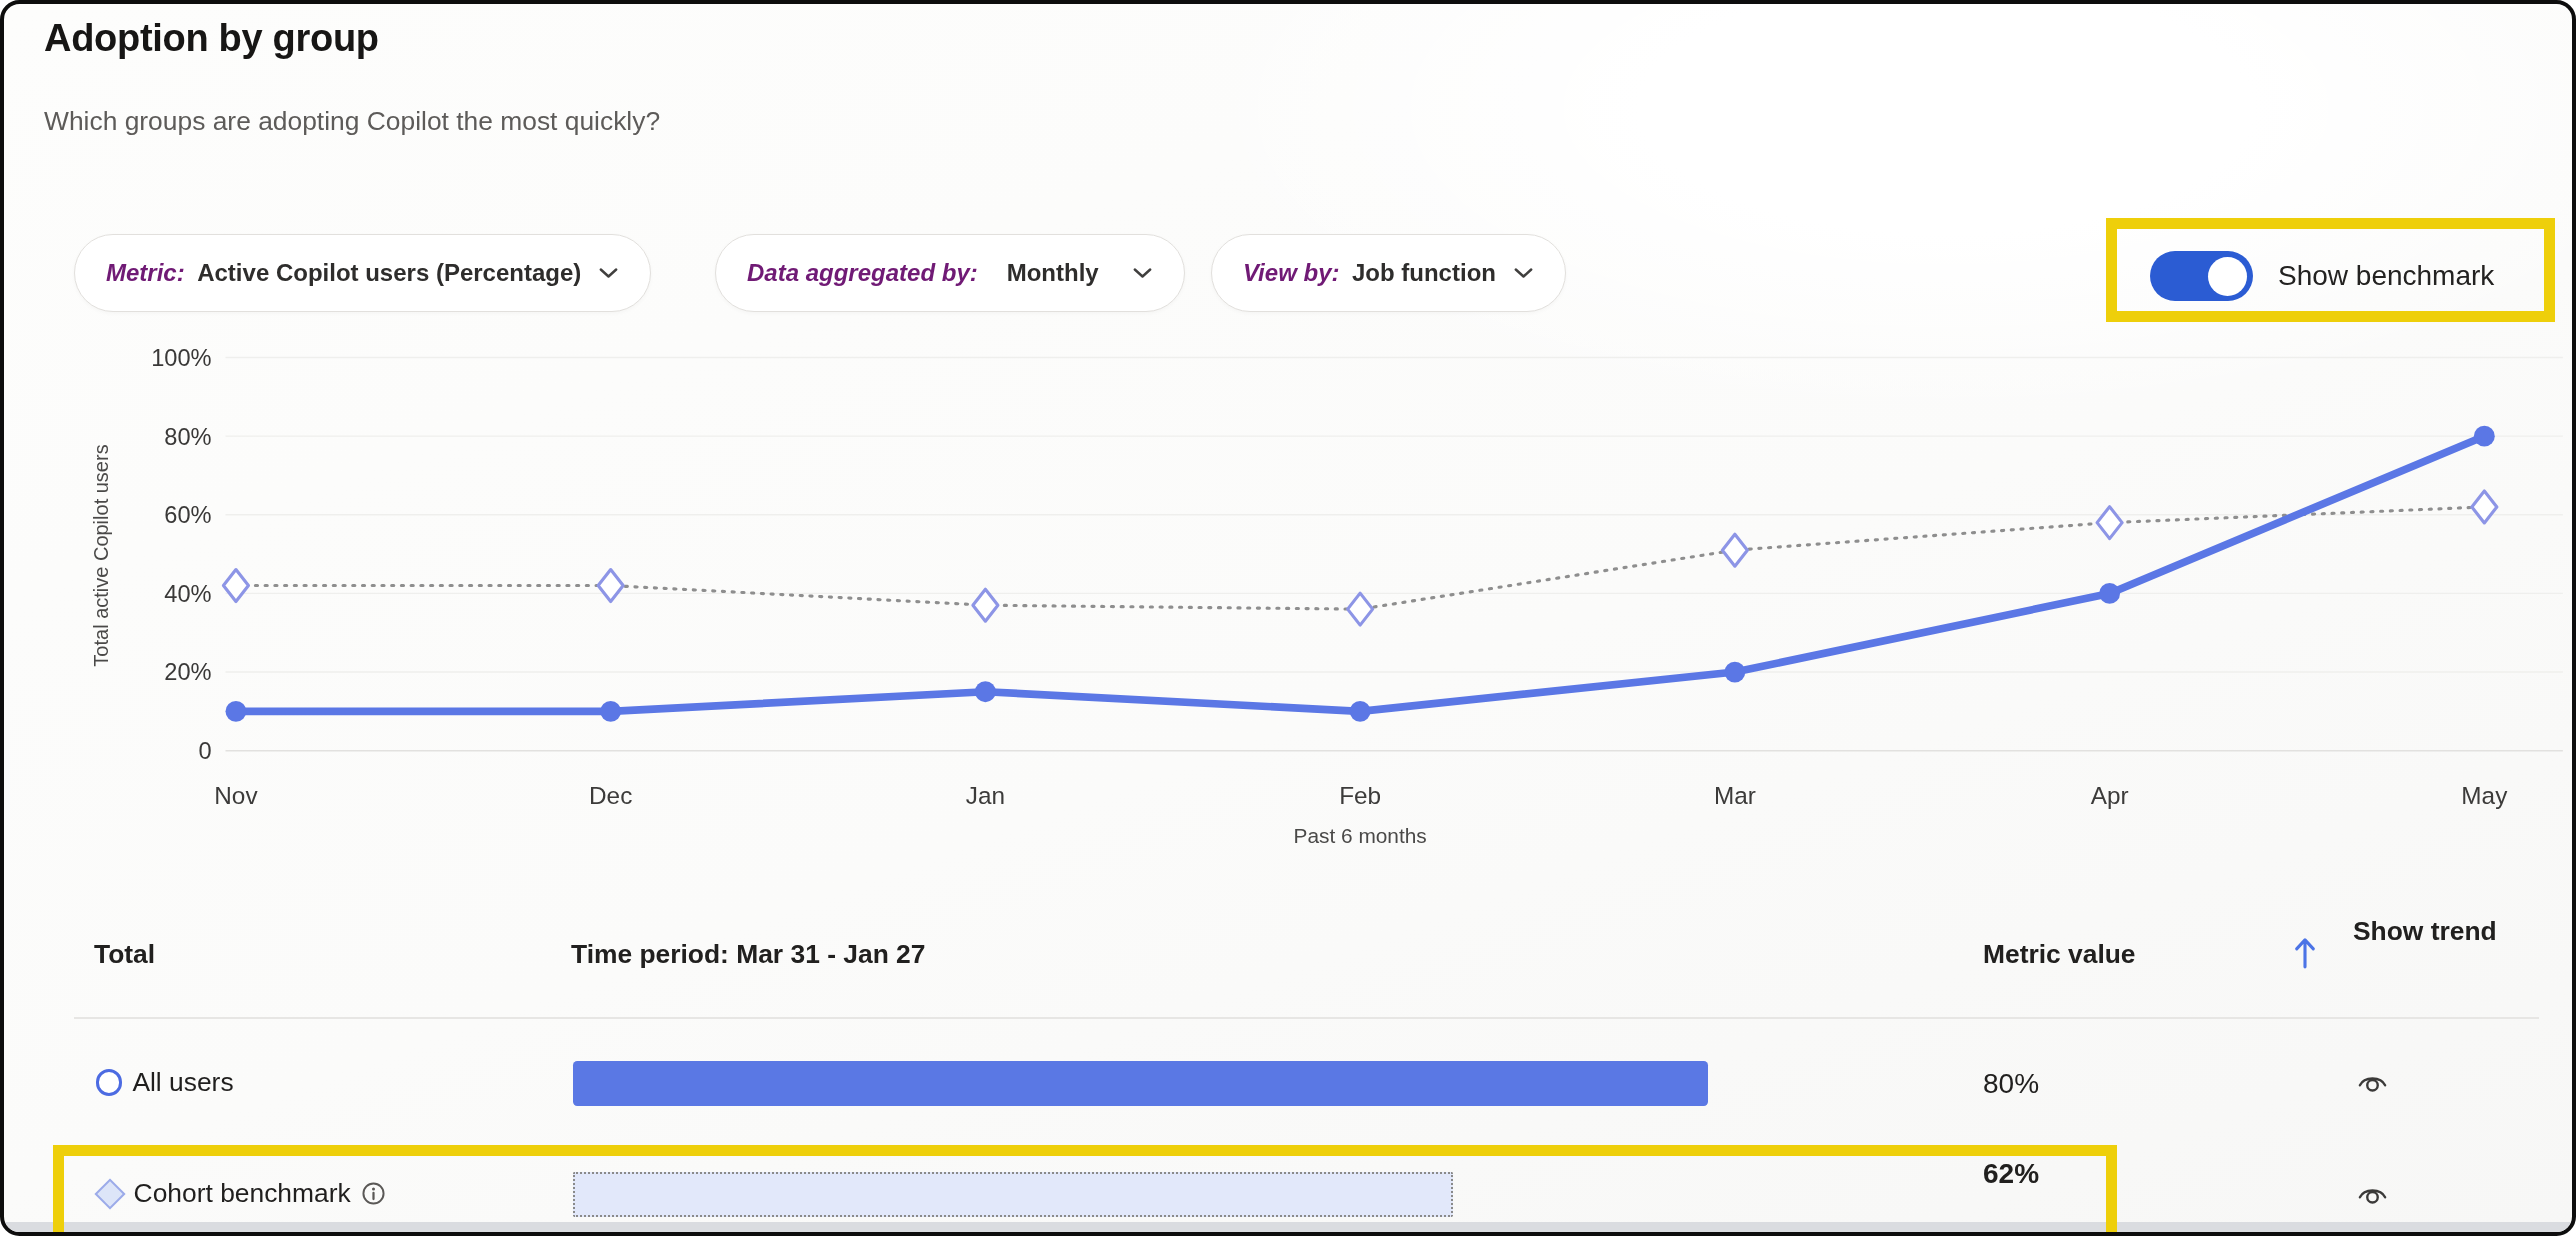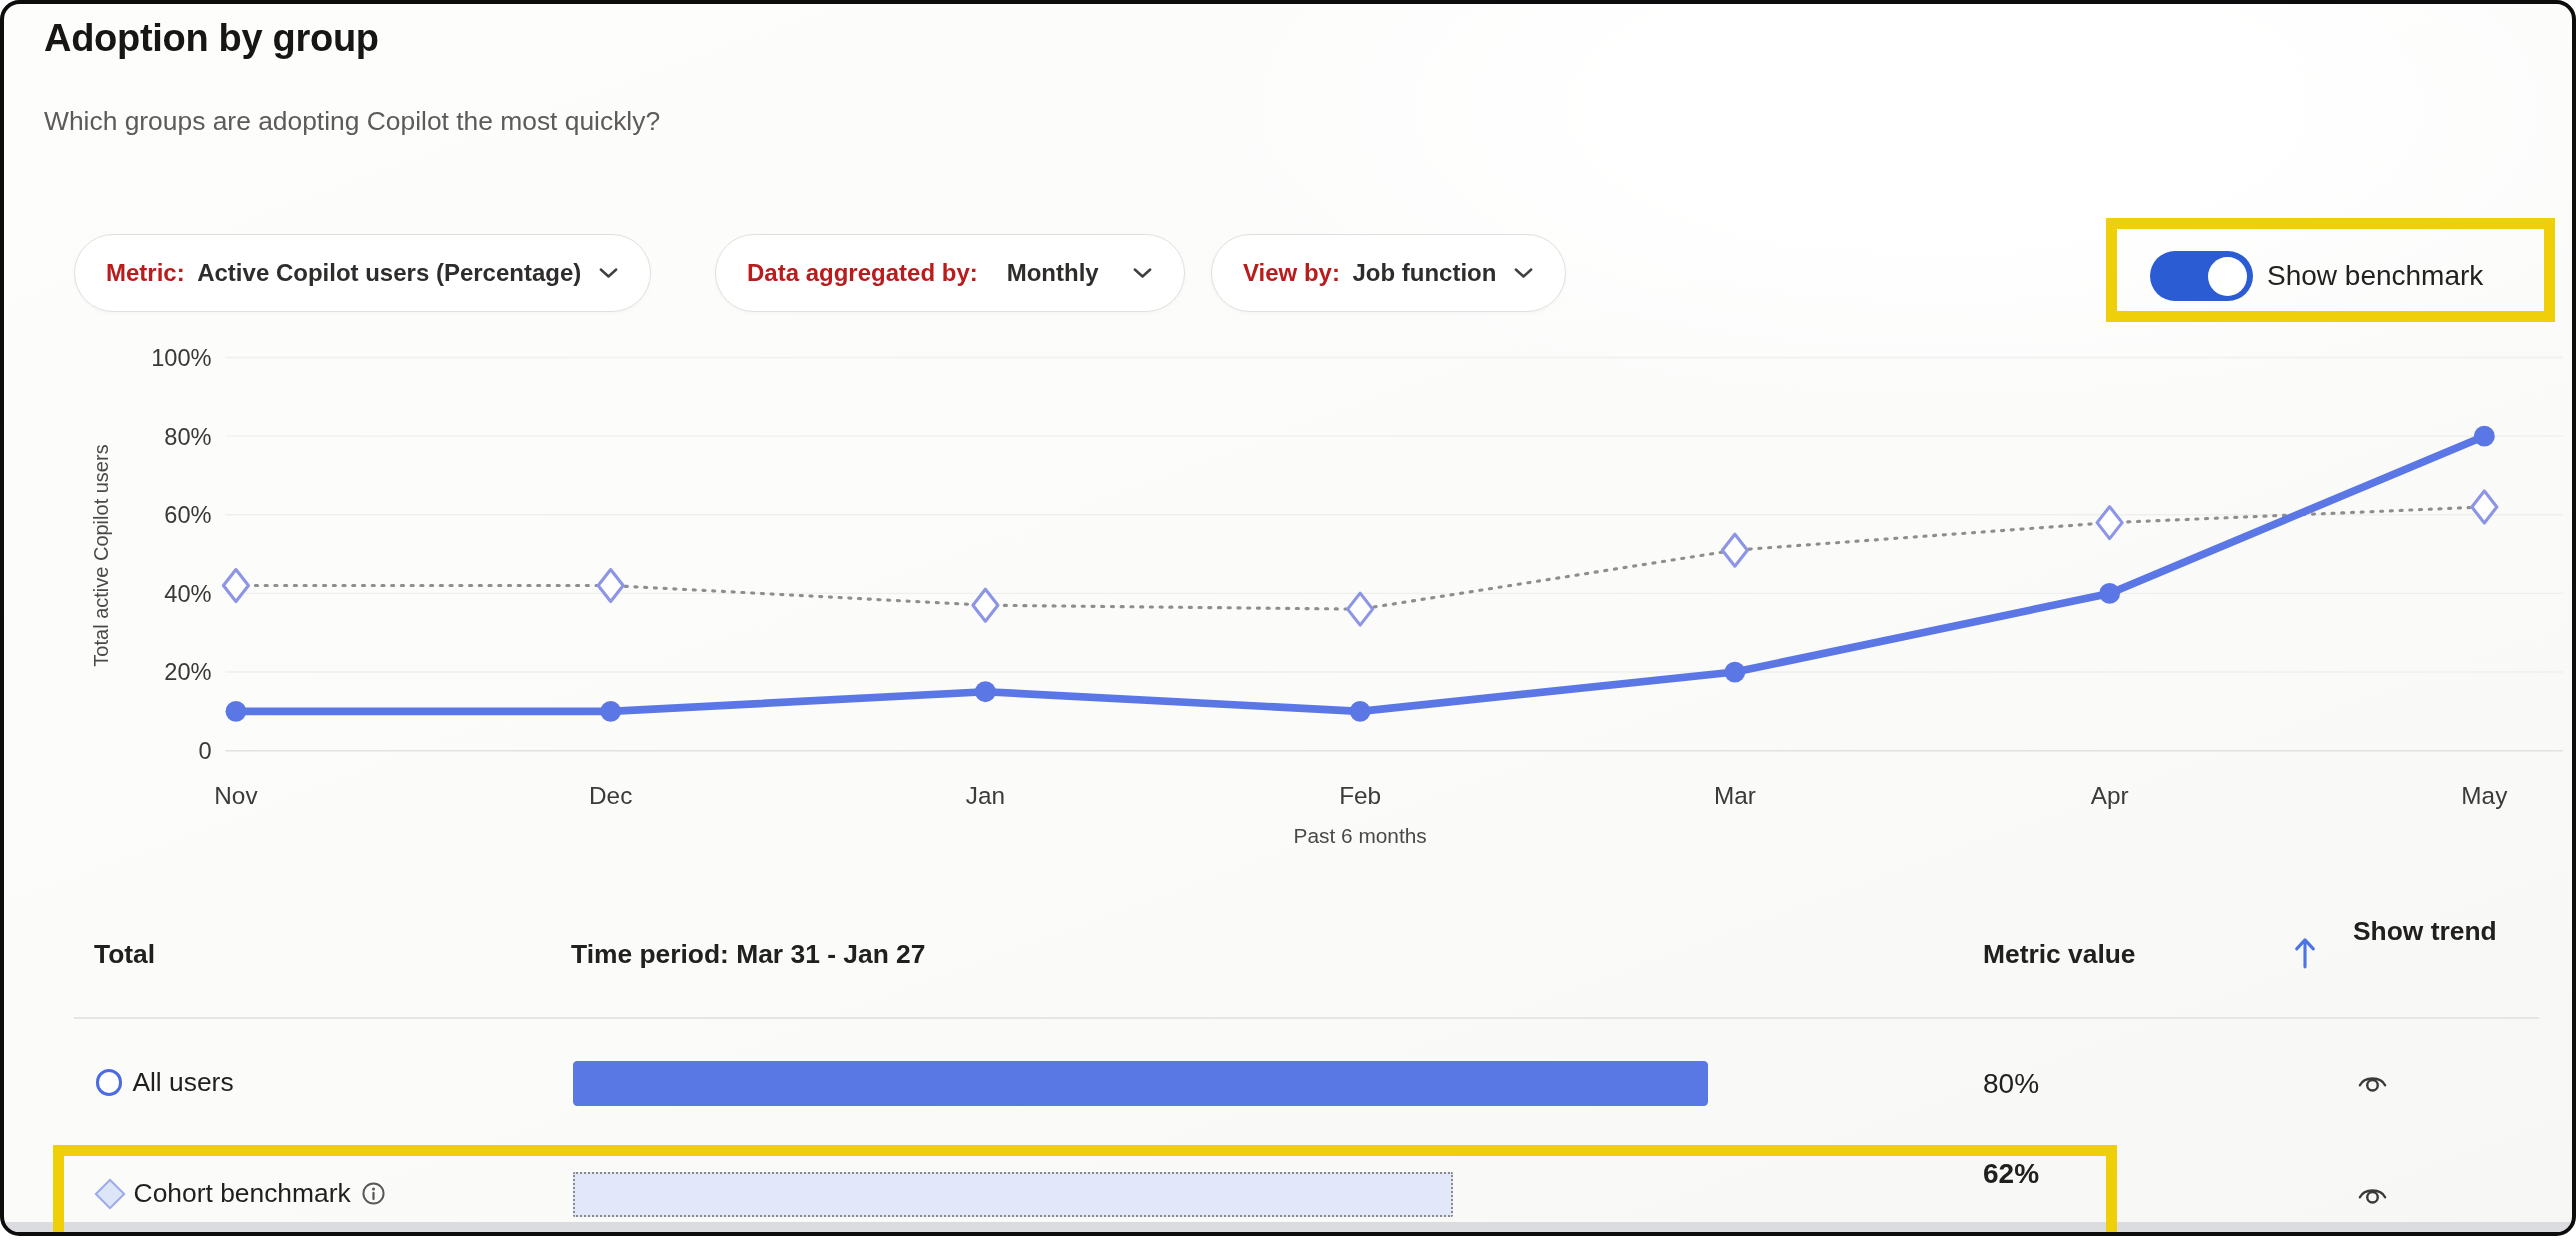--- a/index.html
+++ b/index.html
@@ -19,35 +19,35 @@
   .page-title { position:absolute; left:40px; top:12.5px; font-size:38px; font-weight:700; color:#171615; letter-spacing:-0.3px; }
   .page-subtitle { position:absolute; left:40px; top:102px; font-size:26.4px; color:#5d5b59; }
 
   
   .pill {
     position:absolute; top:230px; height:78px; background:#fff;
     border:1.7px solid #e2e0dd; border-radius:42px;
     display:flex; align-items:center; padding:0 31px; gap:12.5px;
     box-shadow:0 1.4px 4.2px rgba(0,0,0,0.03); cursor:pointer;
   }
-  .pill-label { font-size:24px; font-weight:600; color:#b91c1c; white-space:nowrap; }
+  .pill-label { font-size:24px; font-weight:600; color:#701a75; white-space:nowrap;font-style:italic; }
   .pill-value { font-size:24px; font-weight:600; color:#2e2d2c; white-space:nowrap; }
   .chev { width:21px; height:14px; margin-left:4.2px; flex:0 0 auto; }
   .chev polyline { fill:none; stroke:#403f3e; stroke-width:3.5; stroke-linecap:round; stroke-linejoin:round; }
   #pill-metric { left:70px; }
   #pill-agg { left:711px;gap:29px; }
   #pill-view { left:1207px; }
 
   
   .hl { position:absolute; border:11px solid #eecf0a; background:transparent; z-index:5; pointer-events:none; }
   #hl-toggle { left:2102px; top:214px; width:449px; height:104px; }
   #hl-row { left:49px; top:1141px; width:2064px; height:102px; }
 
   
-  .toggle-wrap { position:absolute; left:2146px; top:235px; height:74px; display:flex; align-items:center; gap:14px; z-index:6; }
+  .toggle-wrap { position:absolute; left:2146px; top:235px; height:74px; display:flex; align-items:center; gap:25px; z-index:6; }
   .toggle { position:relative; width:103px; height:50px; border-radius:25px; background:#2b5cd3; cursor:pointer; flex:0 0 auto; }
   .toggle .knob { position:absolute; top:5.6px; left:58px; width:39px; height:39px; border-radius:50%; background:#ffffff; }
   .toggle-label { font-size:28px; color:#232221; white-space:nowrap; }
 
   
   #chart-svg { position:absolute; left:0; top:0; width:2576px; height:876px; }
   .grid-line { stroke:#efefed; stroke-width:2; }
   .axis-line { stroke:#e2e1df; stroke-width:2; }
   .ytick { font-size:34px; fill:#3a3938; }
   .xtick { font-size:35px; fill:#3c3b3a; }

